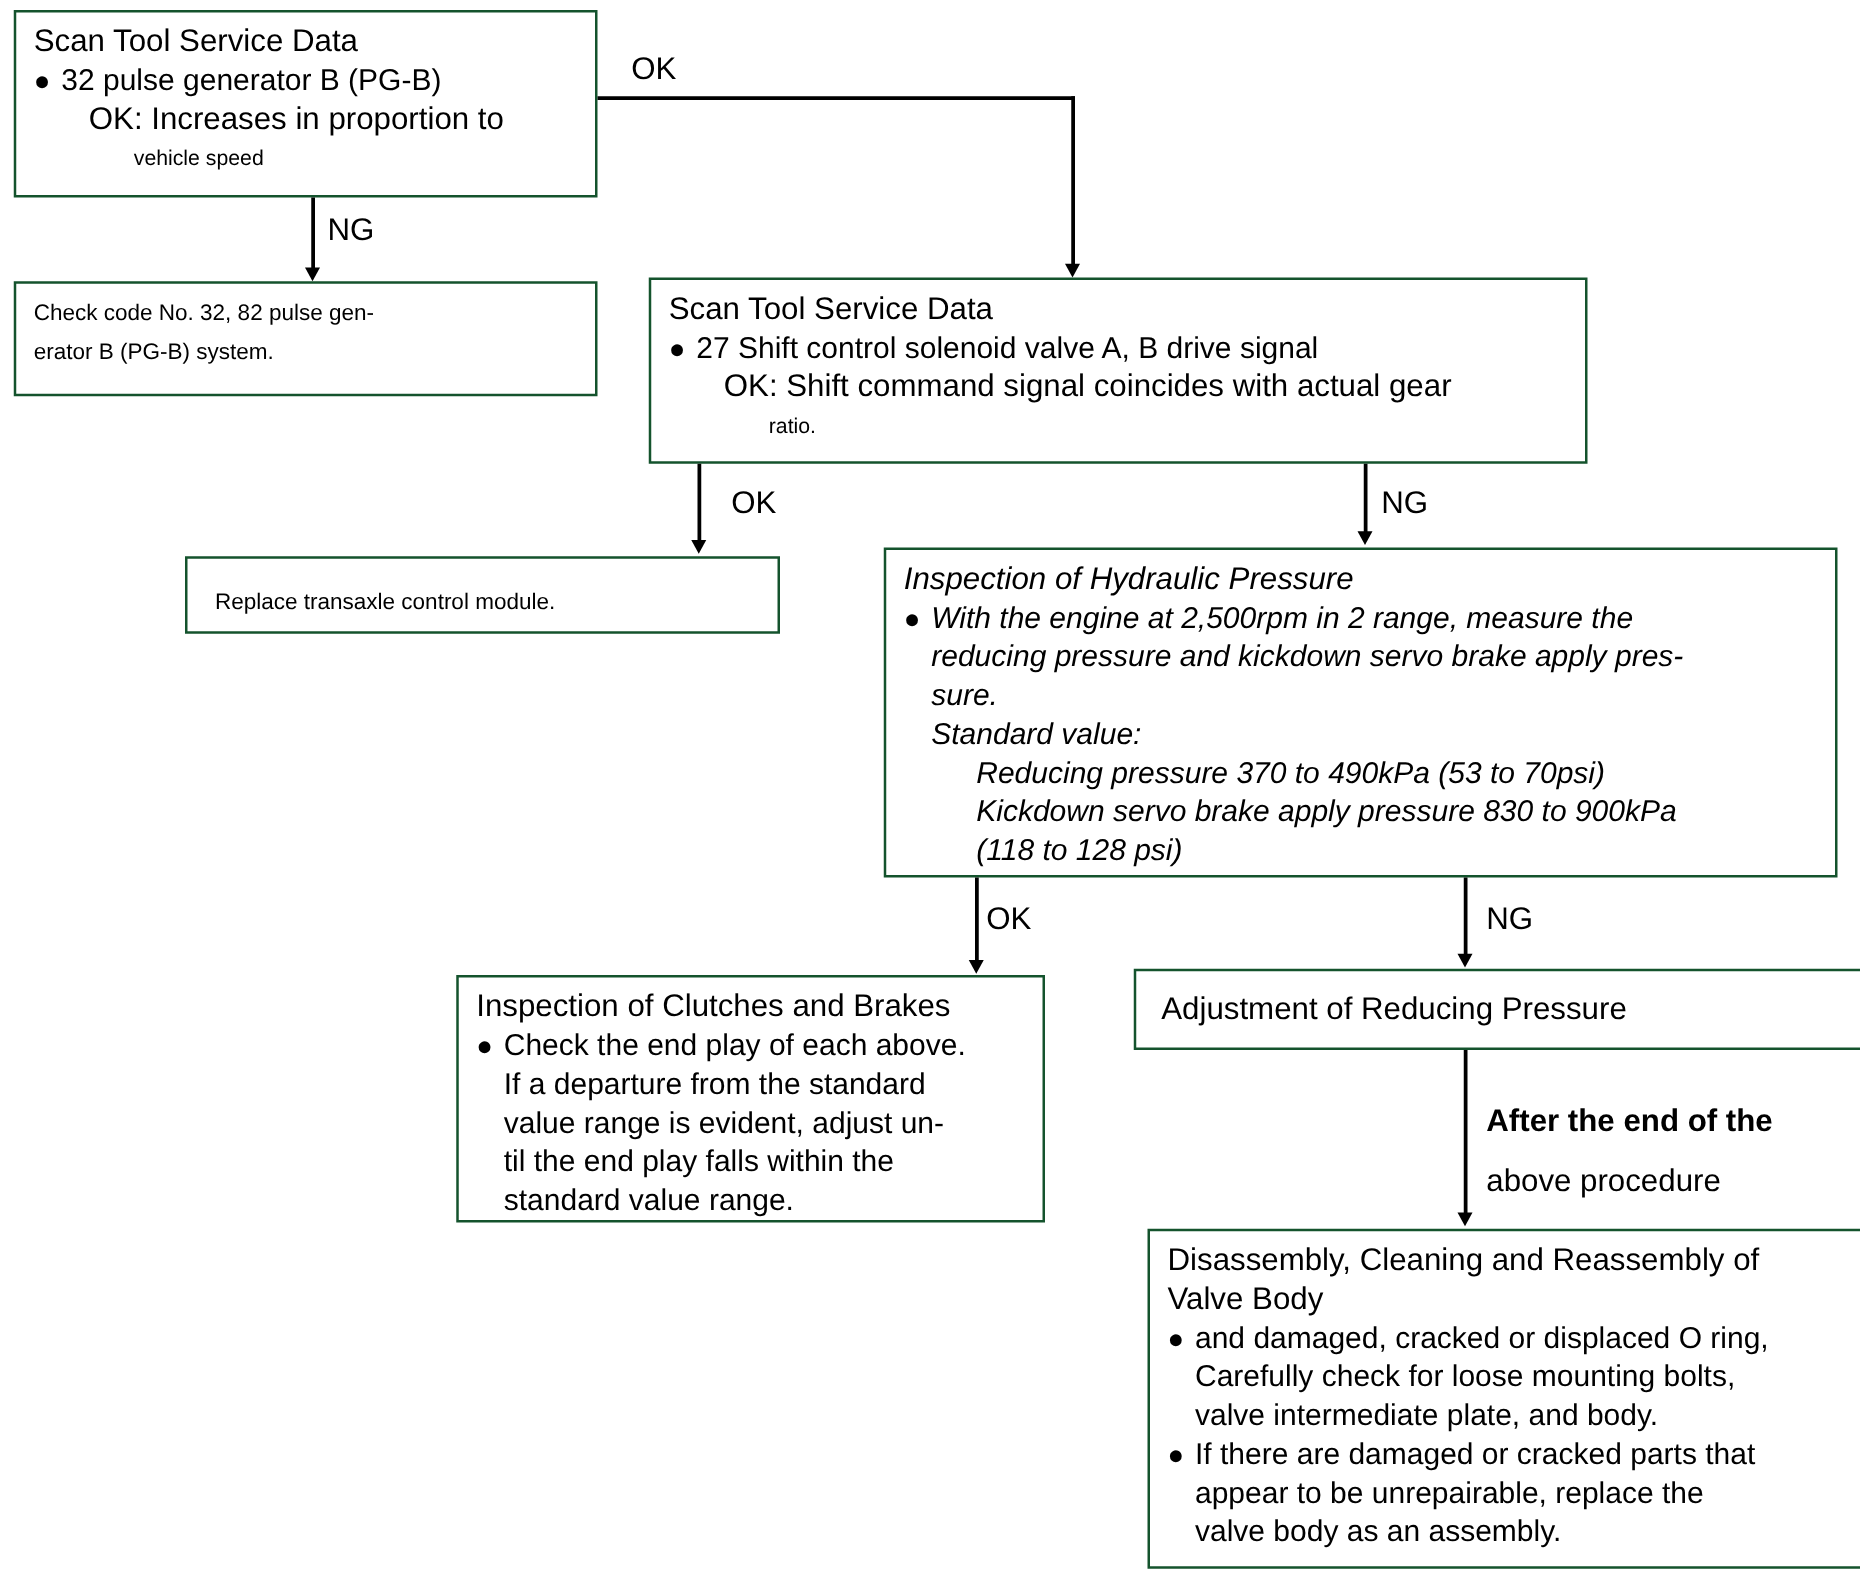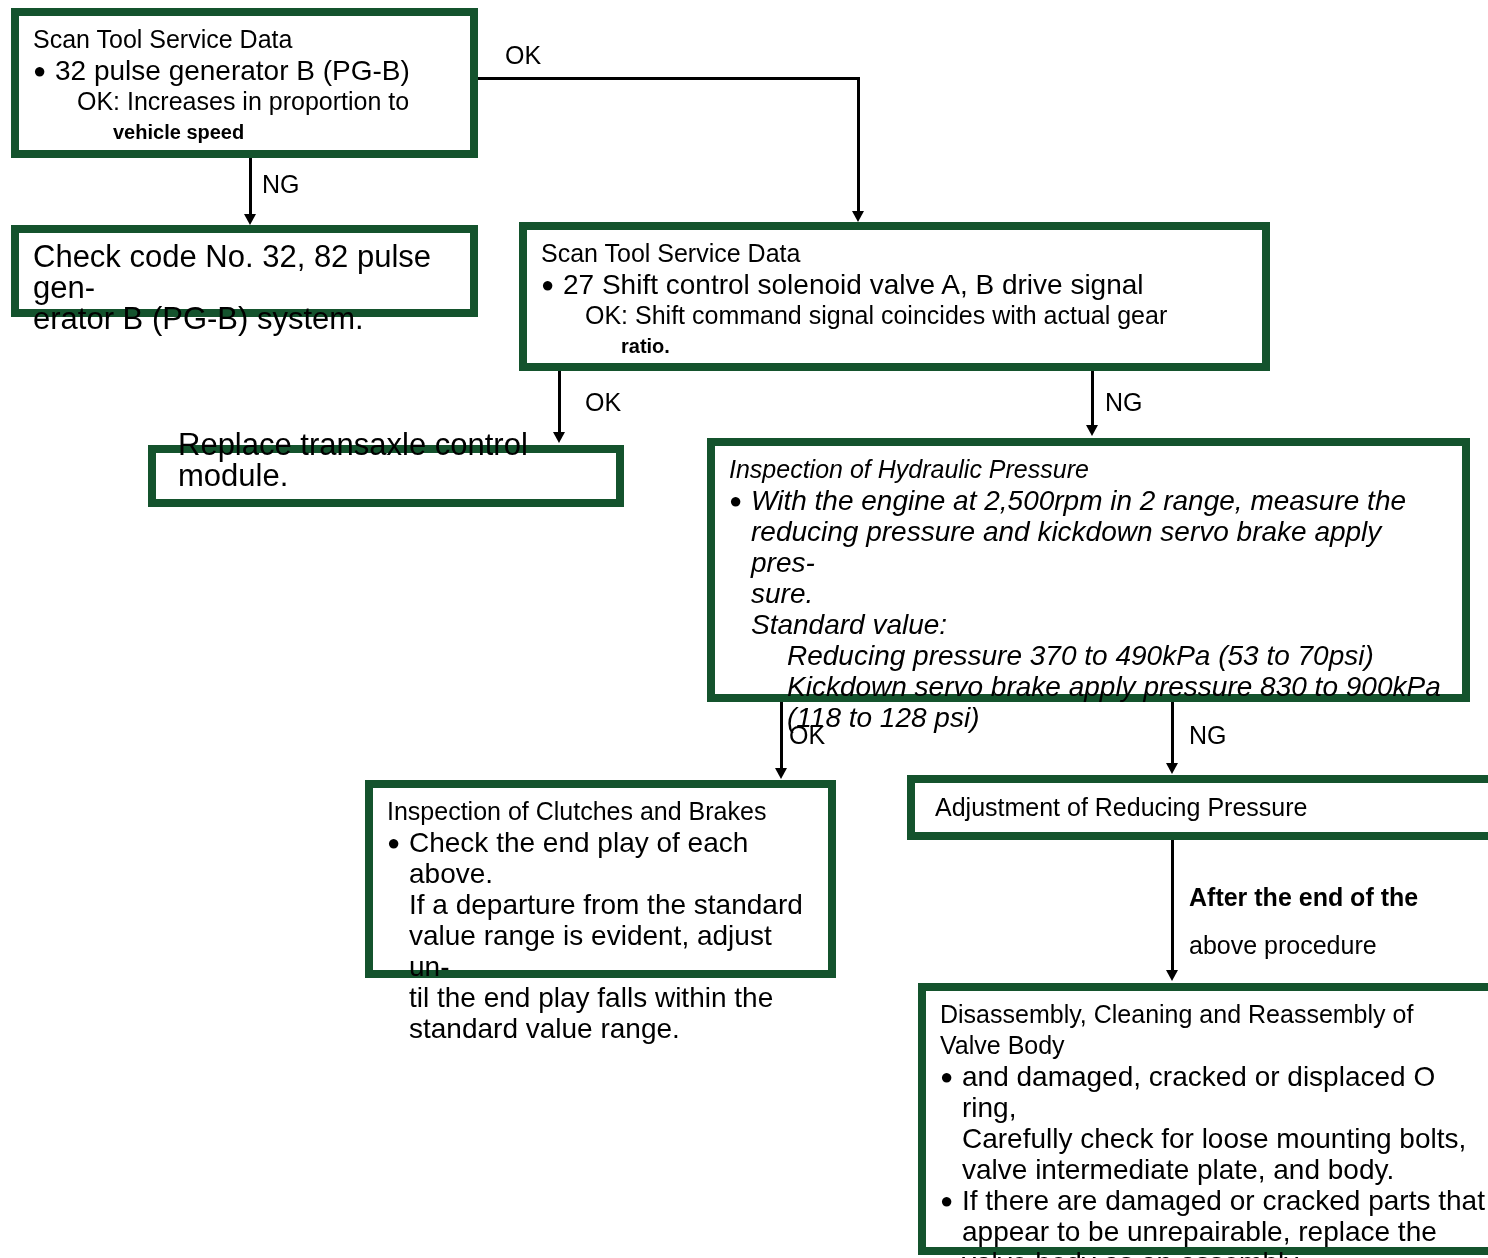--- a/index.html
+++ b/index.html
@@ -12,21 +12,21 @@
     width: 1488px;
     height: 1258px;
     background: #ffffff;
     font-family: "Liberation Sans", sans-serif;
     color: #000000;
     overflow: hidden;
   }
   .box {
     position: absolute;
     box-sizing: border-box;
-    border: 8px solid #14532d;
+    border: 2px solid #14532d;
     background: #fff;
     padding: 8px 12px 8px 14px;
   }
   .b-title {
     font-size: 25px;
     line-height: 31px;
     white-space: nowrap;
   }
   .bullet-row {
     display: flex;
@@ -34,26 +34,26 @@
   }
   .bullet {
     flex: 0 0 auto;
     width: 22px;
     font-size: 22px;
     line-height: 31px;
     text-align: left;
   }
   .bullet-body {
     flex: 1 1 auto;
-    font-size: 28px;
+    font-size: 24px;
     line-height: 31px;
   }
   .ind1 { padding-left: 44px; font-size: 25px; line-height: 31px; }
-  .ind2 { padding-left: 80px; font-size: 20px; line-height: 31px; font-weight: bold; }
-  .ind0 { font-size: 31px; line-height: 31px; }
+  .ind2 { padding-left: 80px; font-size: 17px; line-height: 31px; }
+  .ind0 { font-size: 18px; line-height: 31px; }
   .sub-ind { padding-left: 36px; }
   .line { position: absolute; background: #000; }
   .vline { width: 3px; }
   .hline { height: 3px; }
   .arrow-head {
     position: absolute;
     width: 0; height: 0;
     border-left: 6px solid transparent;
     border-right: 6px solid transparent;
     border-top: 11px solid #000;

